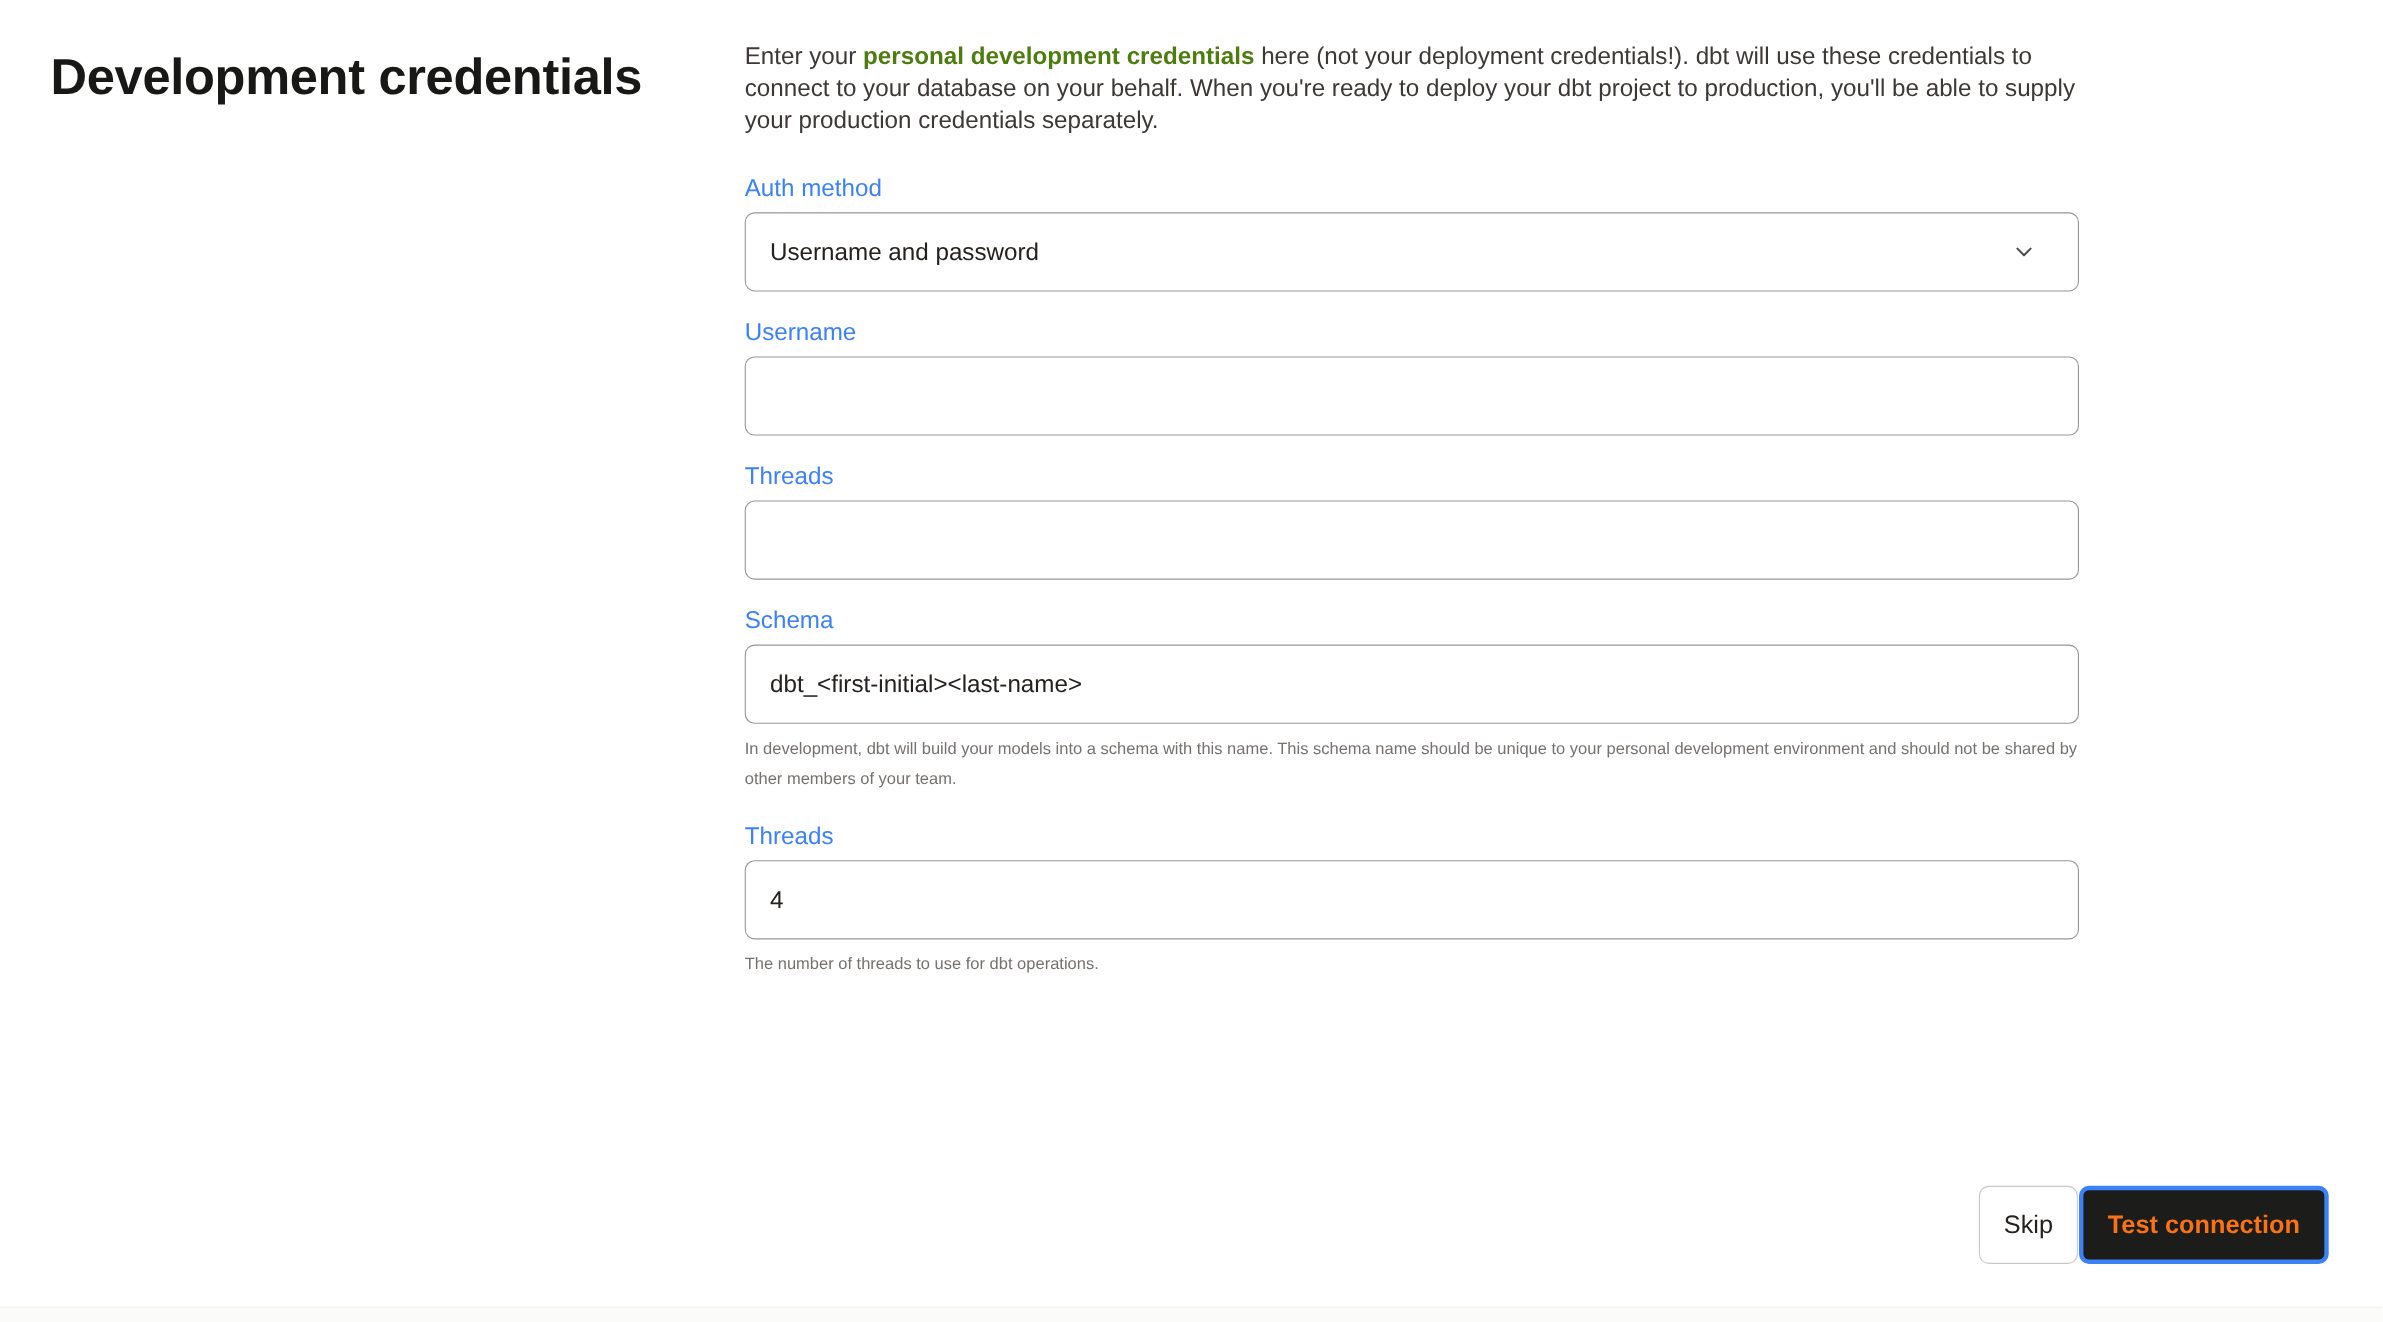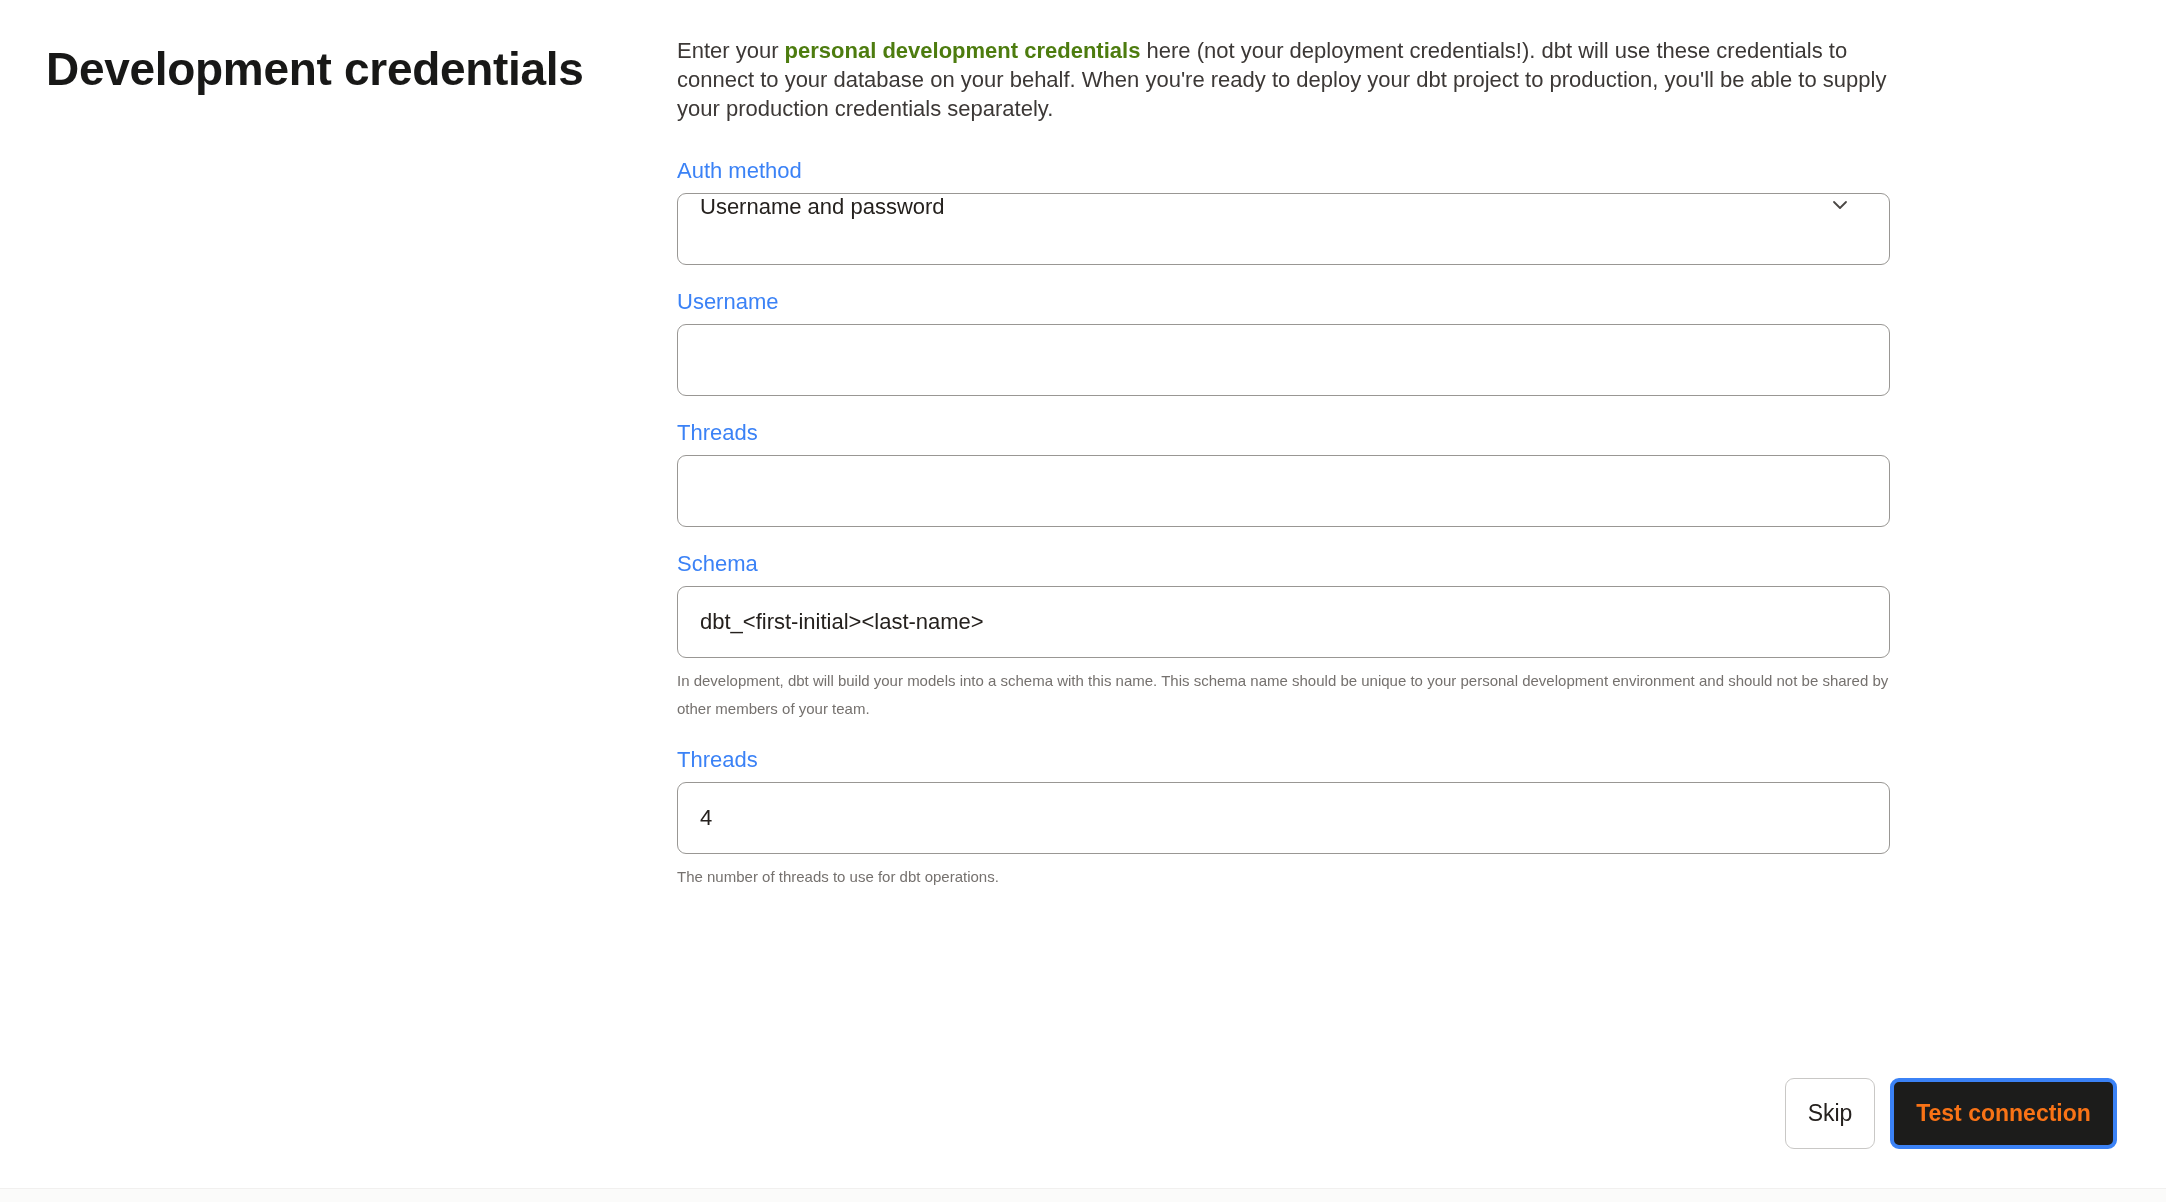--- a/index.html
+++ b/index.html
@@ -46,37 +46,38 @@
     font-family: "Liberation Sans", "DejaVu Sans", sans-serif;
     font-size: 22px;
     color: #25211e;
     padding: 0 22px;
     outline: none;
   }
   .text-input { display: block; }
   .field { margin-bottom: 24px; }
   .select-box {
     display: flex;
+    align-items: center;
     justify-content: space-between;
     cursor: pointer;
     user-select: none;
   }
   .chevron { flex: 0 0 auto; display: inline-flex; margin-right: 16px; }
   .help-text {
     font-size: 15px;
     line-height: 28px;
     color: #75716e;
     margin-top: 9px;
   }
   .footer-actions {
     position: absolute;
     top: 1078px;
     right: 49px;
     display: flex;
-    gap: 15px;
+    gap: 1px;
     padding-left: 39px;
   }
   .btn {
     font-family: "Liberation Sans", "DejaVu Sans", sans-serif;
     font-size: 23px;
     height: 71px;
     border-radius: 9px;
     cursor: pointer;
     display: inline-flex;
     align-items: center;

